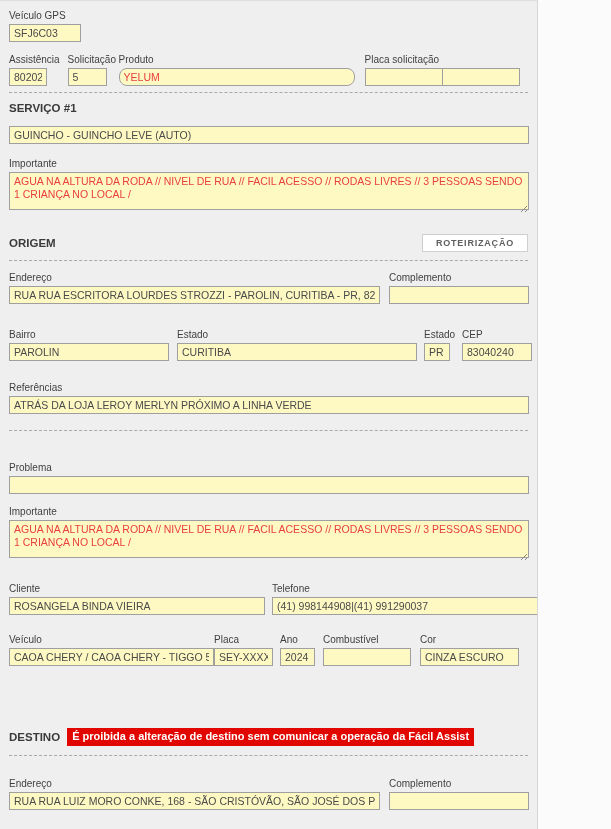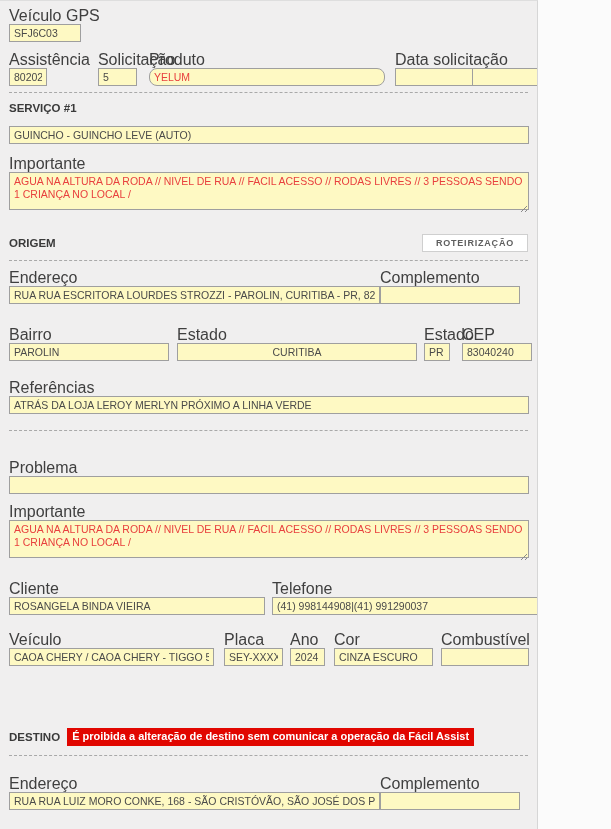--- a/index.html
+++ b/index.html
@@ -8,21 +8,21 @@
     font-family:"Liberation Sans","DejaVu Sans",sans-serif;
   }
   .panel{
     box-sizing:border-box;position:relative;width:538px;height:829px;
     background:#f0efef;border-right:1px solid #d6d6d6;border-top:1px solid #dedede;
     padding:8px 9px 0 9px;overflow:hidden;
   }
   .row{display:flex;align-items:flex-start;}
   .field{display:flex;flex-direction:column;}
   .field .lbl{
-    font-size:16px;color:#3f3f3f;height:13px;line-height:13px;
+    font-size:10px;color:#3f3f3f;height:13px;line-height:13px;
     margin-bottom:2px;white-space:nowrap;overflow:visible;
   }
   .txt{
     box-sizing:border-box;height:18px;border:1px solid #9f9f9f;background:#fef9c3;
     font-family:"Liberation Sans","DejaVu Sans",sans-serif;font-size:10.5px;color:#4a4a4a;
     padding:0 4px;border-radius:0;outline:none;white-space:nowrap;overflow:hidden;
   }
   .txt.red{color:#e8403e;}
   textarea.txt{
     height:38px;resize:none;white-space:pre-wrap;overflow:hidden;
@@ -45,25 +45,25 @@
     background:#e10600;color:#fff;font-weight:bold;font-size:11px;
     line-height:15px;padding:1px 5px 2px 5px;white-space:nowrap;
   }
   
   .w-gps{width:72px}
   .w-assist{width:38px}.w-solic{width:39px;margin-left:8px}
   .w-prod{width:236px;margin-left:12px}
   .w-date{margin-left:10px}.w-date1{width:78px}.w-date2{width:78px;margin-left:-1px}
   .date-join{display:flex}
   .w-full{width:520px}
-  .w-end{width:371px}.w-comp{width:140px;}
+  .w-end{width:371px}.w-comp{width:140px;margin-left:9px}
   .w-bairro{width:160px}.w-cidade{width:240px;margin-left:8px}
   .w-estado{width:26px;margin-left:7px}.w-cep{width:70px;margin-left:12px}
   .w-cli{width:256px}.w-tel{width:257px;margin-left:7px}
-  .w-veic{width:205px}.w-placa{width:59px;margin-left:10px}.w-ano{width:35px;margin-left:7px}
+  .w-veic{width:205px}.w-placa{width:59px;}.w-ano{width:35px;margin-left:7px}
   .w-cor{width:99px;margin-left:9px}.w-comb{width:88px;margin-left:8px}
   
   .mt-row2{margin-top:11px}
   .mt-div1{margin-top:6px}
   .mt-serv{margin-top:9px}
   .mt-servinput{margin-top:11px}
   .mt-imp1{margin-top:13px}
   .mt-origem{margin-top:20px;justify-content:space-between;align-items:center}
   .mt-div2{margin-top:8px}
   .mt-addr{margin-top:10px}
@@ -97,21 +97,21 @@
     </div>
     <div class="field w-solic">
       <span class="lbl">Solicitação</span>
       <input class="txt" style="width: 39px;" type="text" value="5">
     </div>
     <div class="field w-prod">
       <span class="lbl">Produto</span>
       <input class="txt red" style="width: 236px; border-radius: 8px;" type="text" value="YELUM">
     </div>
     <div class="field w-date">
-      <span class="lbl">Data solicitação</span>
+      <span class="lbl">Placa solicitação</span>
       <div class="date-join">
         <input class="txt w-date1" type="text" value="" style="">
         <input class="txt w-date2" type="text" value="" style="">
       </div>
     </div>
   </div>
 
   <div class="divider mt-div1"></div>
 
   <div class="h mt-serv">SERVIÇO #1</div>
@@ -143,21 +143,21 @@
     </div>
   </div>
 
   <div class="row mt-bairro">
     <div class="field">
       <span class="lbl">Bairro</span>
       <input class="txt w-bairro" type="text" value="PAROLIN" style="">
     </div>
     <div class="field w-cidade">
       <span class="lbl">Estado</span>
-      <input class="txt" style="width: 240px; text-align: center;" type="text" value="CURITIBA">
+      <input class="txt" style="width: 240px;" type="text" value="CURITIBA">
     </div>
     <div class="field w-estado">
       <span class="lbl">Estado</span>
       <input class="txt" style="width: 26px;" type="text" value="PR">
     </div>
     <div class="field w-cep">
       <span class="lbl">CEP</span>
       <input class="txt" style="width: 70px;" type="text" value="83040240">
     </div>
   </div>
@@ -199,28 +199,28 @@
       <input class="txt w-veic" type="text" value="CAOA CHERY / CAOA CHERY - TIGGO 5X PRO 15 T" style="">
     </div>
     <div class="field w-placa">
       <span class="lbl">Placa</span>
       <input class="txt" style="width: 59px;" type="text" value="SEY-XXXX">
     </div>
     <div class="field w-ano">
       <span class="lbl">Ano</span>
       <input class="txt" style="width: 35px;" type="text" value="2024">
     </div>
+    <div class="field w-comb">
+      <span class="lbl">Combustível</span>
+      <input class="txt" style="width: 88px;" type="text" value="">
+    </div>
     <div class="field w-cor">
       <span class="lbl">Cor</span>
       <input class="txt" style="width: 99px;" type="text" value="CINZA ESCURO">
     </div>
-    <div class="field w-comb">
-      <span class="lbl">Combustível</span>
-      <input class="txt" style="width: 88px;" type="text" value="">
-    </div>
   </div>
 
   <div class="row mt-dest">
     <div class="h">DESTINO</div>
     <div class="badge">É proibida a alteração de destino sem comunicar a operação da Fácil Assist</div>
   </div>
 
   <div class="divider mt-div4"></div>
 
   <div class="row mt-addr2">

